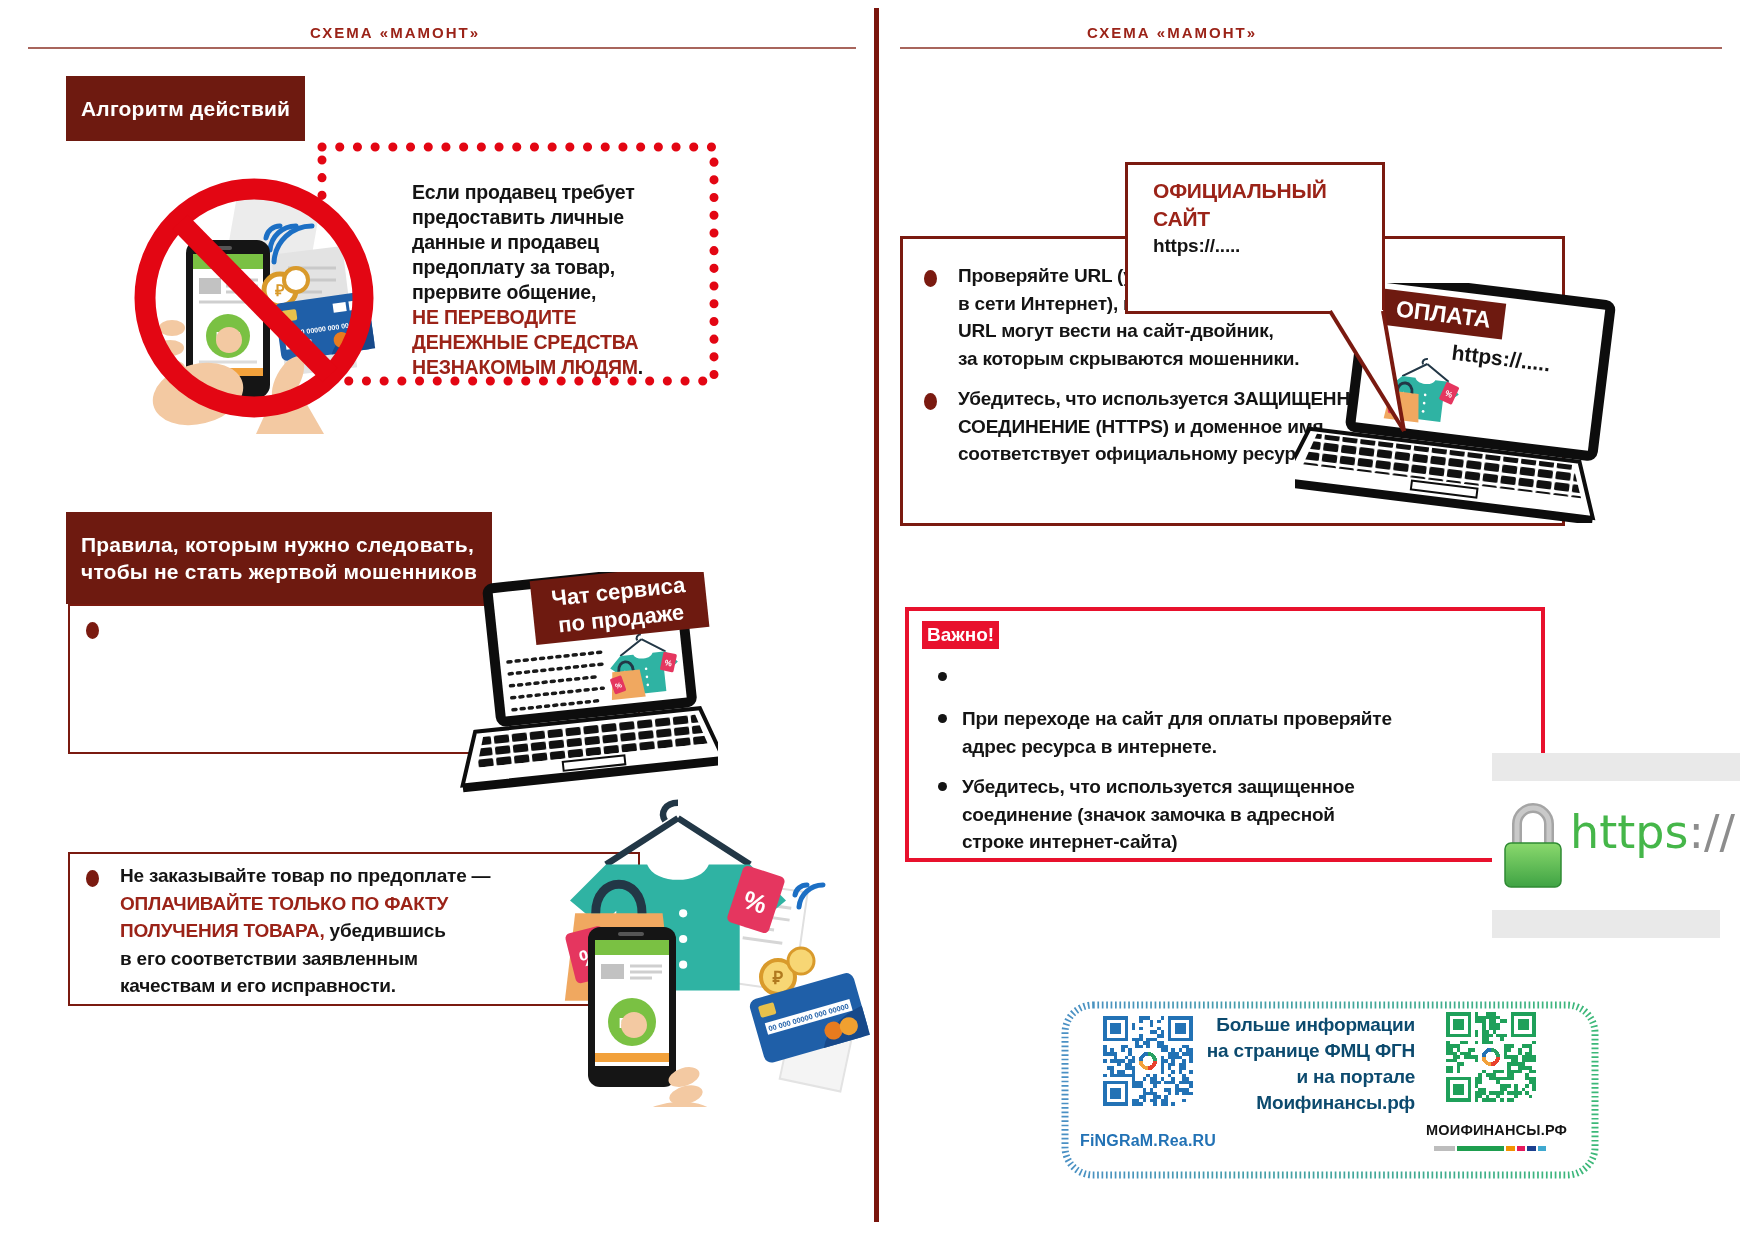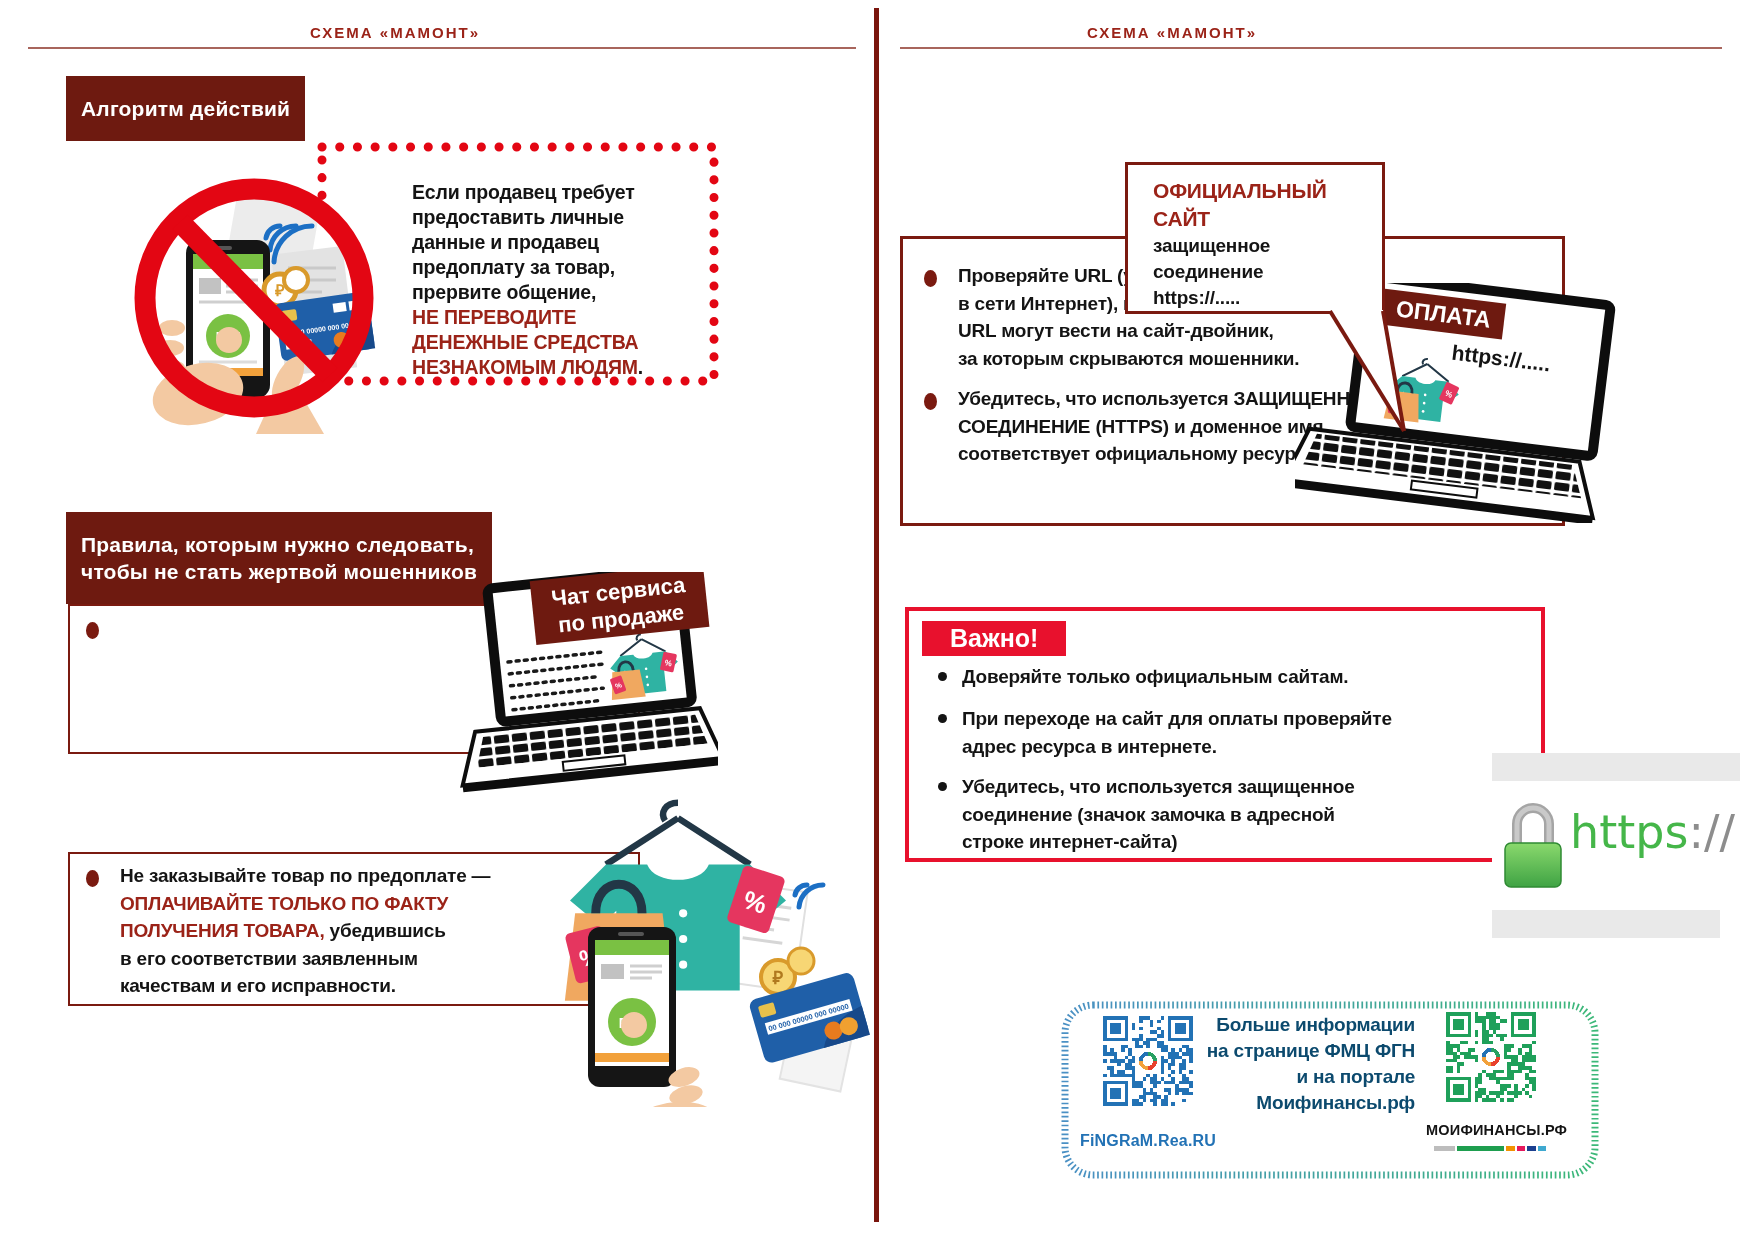--- a/index.html
+++ b/index.html
@@ -16,22 +16,22 @@
   .red{color:var(--maroon-text)}
   .blk{color:#141414}
   .rulebox{border:2.5px solid var(--maroon-border);background:#fff;box-sizing:border-box}
   .bullet{width:13px;height:17px;background:var(--maroon-border);border-radius:50%}
   .mainbox{border:3px solid var(--maroon-border);background:#fff;box-sizing:border-box}
   .bubble{border:3.5px solid var(--maroon-border);background:#fff;padding:12px 25px;
           box-sizing:border-box;z-index:6}
   .bubble .t{color:var(--maroon-text);font-size:21px;font-weight:700;line-height:28px;letter-spacing:-.2px}
   .bubble .l{font-size:19px;font-weight:700;line-height:26px;color:#141414;letter-spacing:-.2px}
   .impbox{border:4px solid var(--bright-red);background:#fff;box-sizing:border-box}
-  .implabel{background:var(--bright-red);color:#fff;font-weight:700;font-size:25px;
-            padding:3px 28px;display:inline-block}
+  .implabel{background:var(--bright-red);color:#fff;font-weight:700;font-size:19px;
+            padding:3px 5px;display:inline-block}
   .dotb{width:9px;height:9px;background:#141414;border-radius:50%}
   .lockcard{background:#fff;z-index:8}
   .graybar{background:#e9e9e9}
   .httpstxt{font-family:"DejaVu Sans",sans-serif;font-size:46px;white-space:nowrap}
   .g{color:var(--green)} .gy{color:#8d8d8d}
   .fingram{color:var(--blue);font-weight:700;font-size:16px;text-align:center;letter-spacing:.2px}
   .moif{color:#141414;font-weight:700;font-size:14.5px;text-align:center;letter-spacing:.2px}
   .info{font-weight:700;font-size:19px;line-height:26px;text-align:right;color:#0c4a6e;letter-spacing:-.2px}
   .stripe{display:flex;height:5px;gap:2px}
   .stripe span{height:5px;display:block}
@@ -266,33 +266,31 @@
       <use href="#shopicon" x="86" y="78" width="86" height="70"></use>
       <polygon points="20,164 292,164 312,218 0,218" fill="#fff" stroke="#0d0d0d" stroke-width="4"></polygon>
       <polygon points="28,168 286,168 298,200 18,200" fill="url(#keysR)"></polygon>
       <rect x="128" y="203" width="66" height="9" fill="#fff" stroke="#0d0d0d" stroke-width="2"></rect>
       <polygon points="0,218 312,218 312,225 0,225" fill="#0d0d0d"></polygon>
     </g>
   </svg>
 
   <div class="abs bubble" style="left:1125px;top:162px;width:260px;height:152px">
     <div class="t">ОФИЦИАЛЬНЫЙ САЙТ</div>
-    <div class="l">защищенное соединение</div>
     <div class="l">https://.....</div>
   </div>
   <svg class="abs" style="left:1300px;top:305px;z-index:7" width="130" height="140">
     <polygon points="30,5 83,5 104,126" fill="#fff"></polygon>
     <line x1="30" y1="6" x2="104" y2="126" style="stroke:var(--maroon-border,#7a1a10)" stroke-width="4"></line>
     <line x1="83" y1="6" x2="104" y2="126" style="stroke:var(--maroon-border,#7a1a10)" stroke-width="4"></line>
   </svg>
 
   <div class="abs impbox" style="left:905px;top:607px;width:640px;height:255px"></div>
   <div class="abs implabel" style="left:922px;top:621px;z-index:2">Важно!</div>
   <div class="abs dotb" style="left:938px;top:672px"></div>
-  <div class="abs btxt" style="left:962px;top:663px;width:560px;z-index:2">Доверяйте только официальным сайтам.</div>
   <div class="abs dotb" style="left:938px;top:714px"></div>
   <div class="abs btxt" style="left:962px;top:705px;width:560px;z-index:2">
     <div>При переходе на сайт для оплаты проверяйте</div>
     <div>адрес ресурса в интернете.</div>
   </div>
   <div class="abs dotb" style="left:938px;top:782px"></div>
   <div class="abs btxt" style="left:962px;top:773px;width:560px;z-index:2">
     <div>Убедитесь, что используется защищенное</div>
     <div>соединение (значок замочка в адресной</div>
     <div>строке интернет-сайта)</div>

